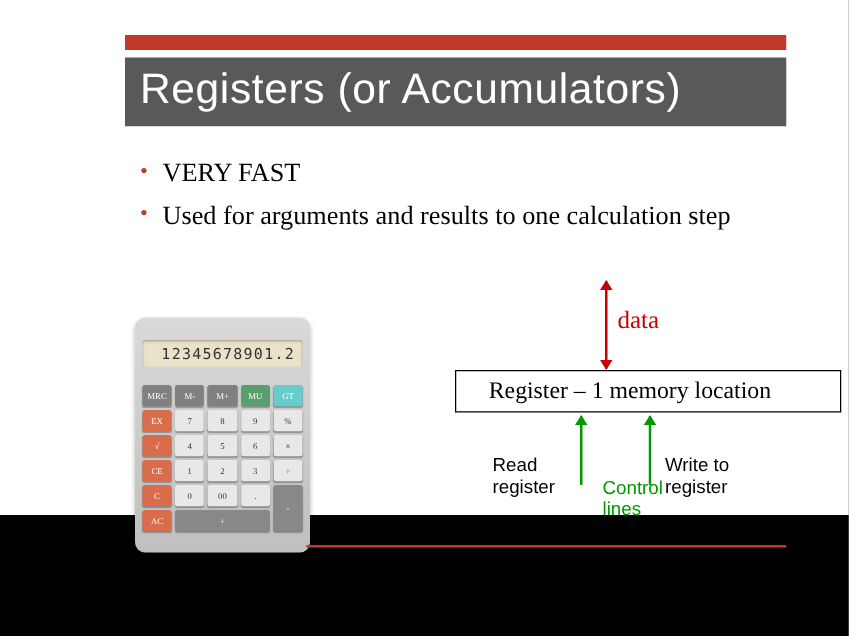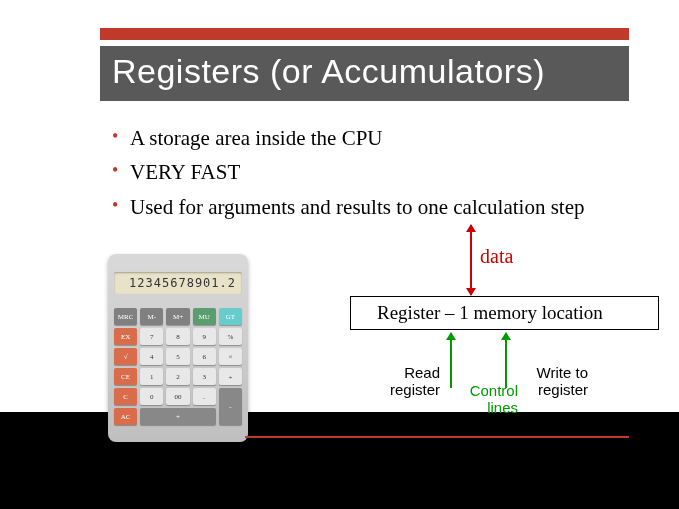--- a/index.html
+++ b/index.html
@@ -106,21 +106,21 @@
     box-shadow: 0 1px 1px rgba(0,0,0,0.3);
   }
   .key.dark { background: #808080; color: #fff; }
   .key.red { background: #d96c4a; color: #fff; }
   .key.green { background: #5a9e6f; color: #fff; }
   .key.teal { background: #6cc; color: #fff; }
   .key.tall { grid-row: span 2; height: auto; background: #888; color:#fff;}
   
   .diagram {
     position: absolute;
-    left: 350px;
+    left: 364px;
     top: 225px;
     width: 290px;
     height: 210px;
   }
   .data-arrow {
     position: absolute;
     left: 120px;
     top: 0;
     width: 2px;
     height: 70px;
@@ -167,21 +167,21 @@
     border-left: 5px solid transparent;
     border-right: 5px solid transparent;
     border-bottom: 8px solid #090;
   }
   .ctrl-arrow.a1 { left: 100px; }
   .ctrl-arrow.a2 { left: 155px; }
   .ctrl-text {
     position: absolute;
     font-family: Arial, sans-serif;
     font-size: 15px;
-    text-align: right;
+    text-align: left;
     line-height: 1.1;
   }
   .read-label { top: 140px; left: 30px; width: 60px; }
   .write-label { top: 140px; left: 168px; width: 70px; }
   .control-lines { top: 158px; left: 107px; width: 50px; color: #090; margin-left: 11px; }
   .bottom-rule {
     position: absolute;
     left: 245px;
     right: 50px;
     top: 436px;
@@ -190,21 +190,20 @@
   }
 </style>
 </head>
 <body>
 
 <div class="slide">
   <div class="top-bar"></div>
   <h1 class="title">Registers (or Accumulators)</h1>
 
   <ul class="bullets">
-    <li>A storage area inside the CPU</li>
     <li>VERY FAST</li>
     <li>Used for arguments and results to one calculation step</li>
   </ul>
 
   <div class="calc">
     <div class="calc-top"></div>
     <div class="calc-screen">12345678901.2</div>
     <div class="calc-label"></div>
     <div class="calc-keys">
       <div class="key dark">MRC</div>

